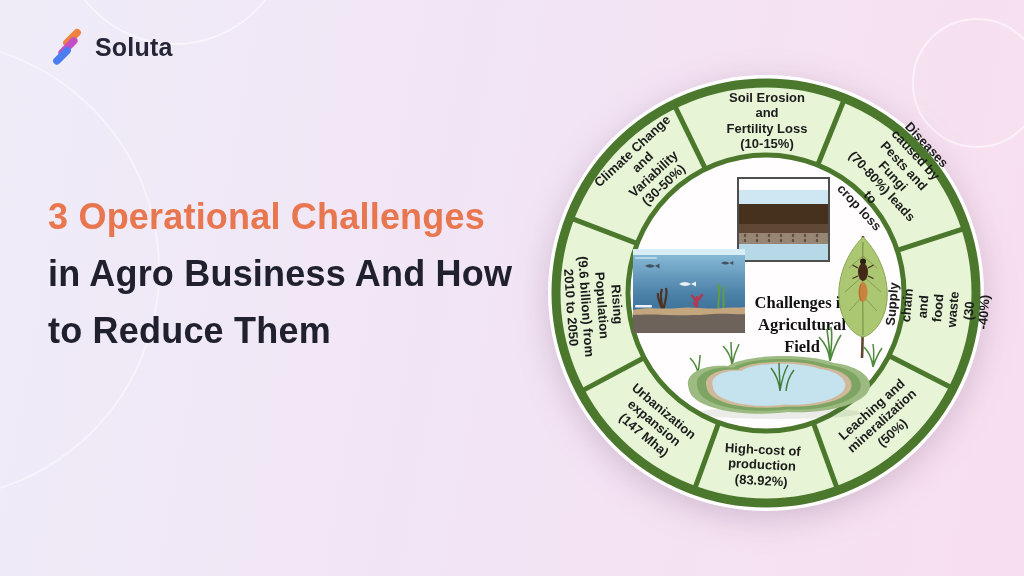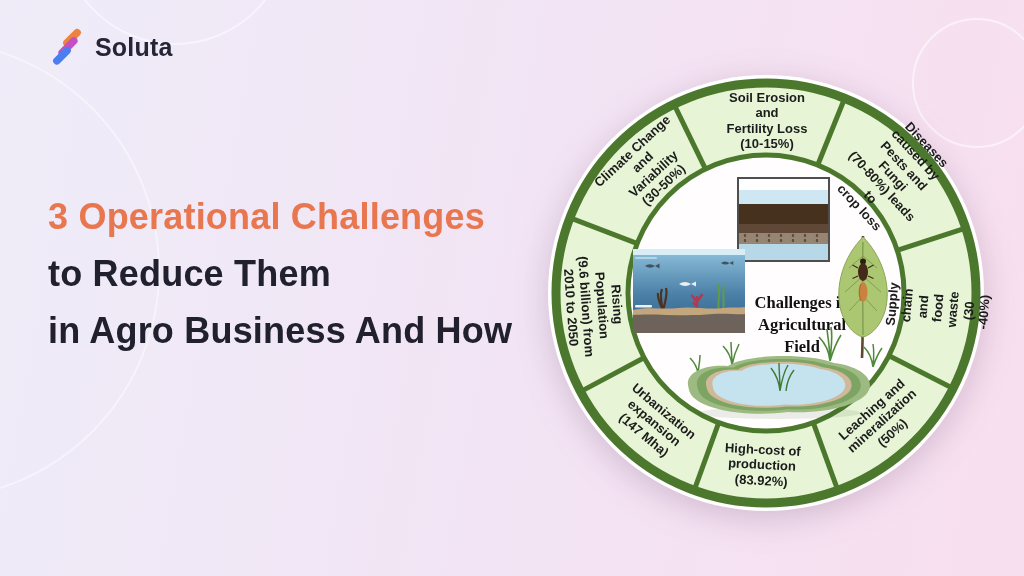--- a/index.html
+++ b/index.html
@@ -65,22 +65,22 @@
         <rect x="13" y="6" width="22" height="7.5" rx="3.75" fill="#F0823F" transform="rotate(-45 24 9.75)"></rect>
         <rect x="8" y="15" width="24" height="7.5" rx="3.75" fill="#C44FC4" transform="rotate(-45 20 18.75)"></rect>
         <rect x="3" y="24" width="22" height="7.5" rx="3.75" fill="#4A7DF0" transform="rotate(-45 14 27.75)"></rect>
       </g>
     </svg>
     <span class="logo-text">Soluta</span>
   </div>
 
   <h1 class="headline">
     <span class="accent">3 Operational Challenges</span>
+    <span class="dark">in Agro Business And How</span>
     <span class="dark">to Reduce Them</span>
-    <span class="dark">in Agro Business And How</span>
   </h1>
 
   <div class="diagram">
 
     <svg class="wheel" width="440" height="440" viewBox="0 0 440 440">
       <circle cx="220" cy="220" r="218" fill="#ffffff"></circle>
       <circle cx="220" cy="220" r="210" fill="#E7F5D6" stroke="#4B782D" stroke-width="9"></circle>
       <g stroke="#4B782D" stroke-width="5">
         <line x1="271.3" y1="93.0" x2="298.3" y2="26.2"></line>
         <line x1="350.3" y1="177.7" x2="418.8" y2="155.4"></line>

